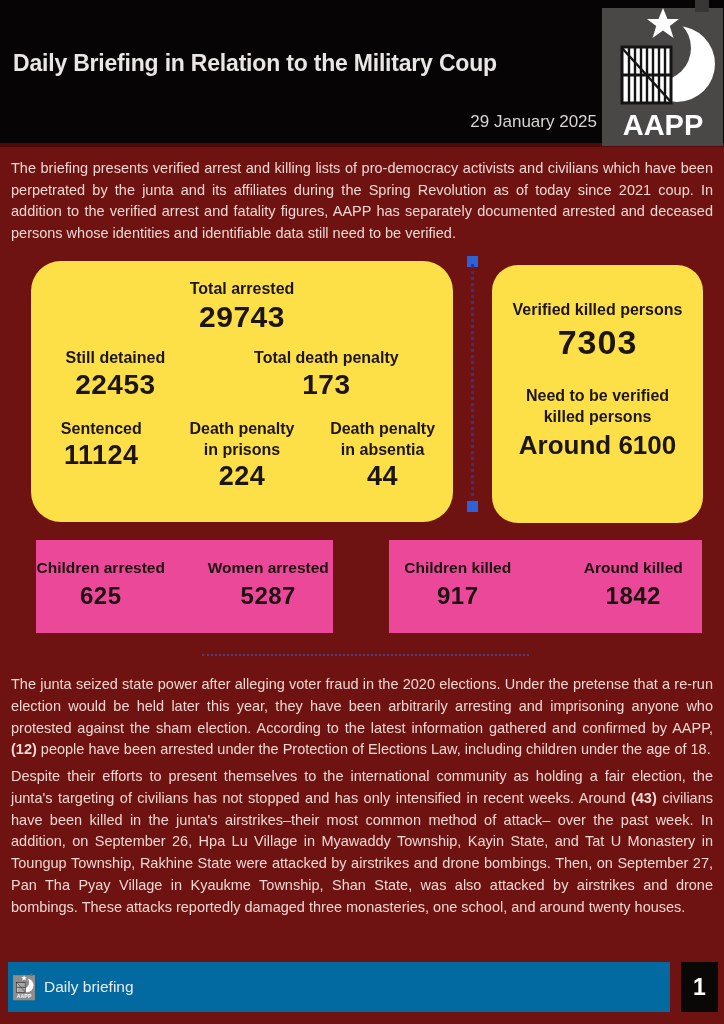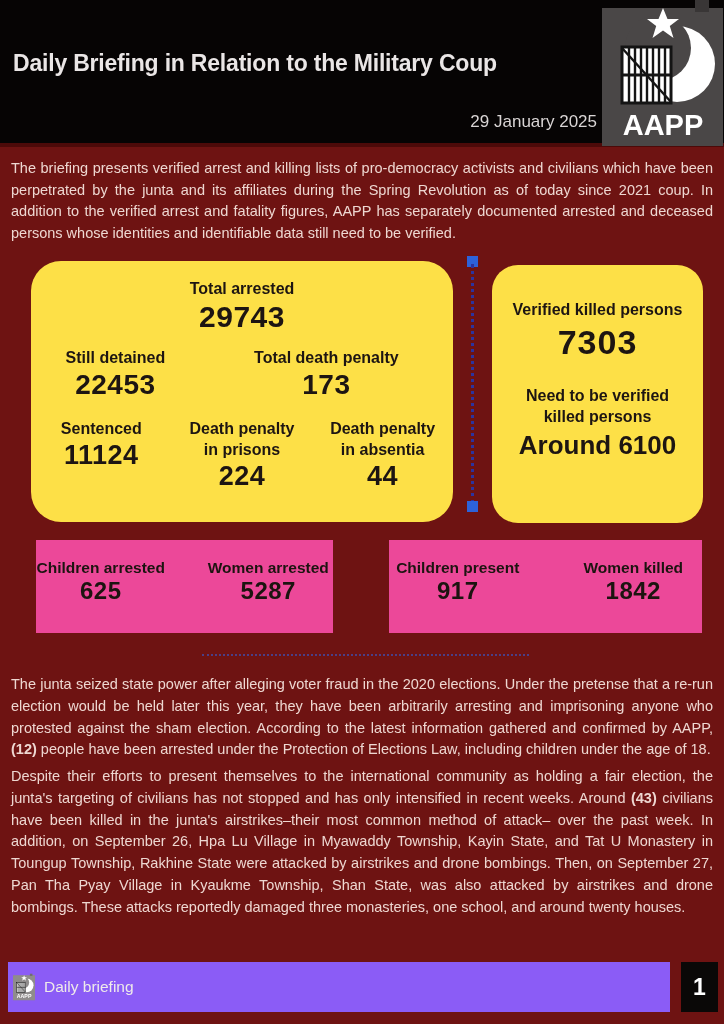--- a/index.html
+++ b/index.html
@@ -47,35 +47,35 @@
   .divider-v .sq { position:absolute; left:0; width:11px; height:11px; background:#2d62d9; }
   .sq-top { top:0; } .sq-bot { bottom:0; }
 
   
   .orangebox { position:absolute; top:540px; height:93px; background:#ec4899;
                color:#1c1410; display:flex;gap:38px; }
   .ob-arrested { left:36px; width:297px; }
   .ob-killed   { left:389px; width:313px; }
   .orangebox > div { width:50%; text-align:center; }
   .ob-label { font-size:15.5px; font-weight:bold; margin-top:19px; }
-  .ob-value { font-size:24px; font-weight:bold; letter-spacing:0.5px; }
+  .ob-value { font-size:24px; font-weight:bold; margin-top:5px; letter-spacing:0.5px; }
 
   
   .dotted-h { position:absolute; left:202px; top:654px; width:327px;
               border-top:2px dotted #4b3f86; }
 
   
   .para { position:absolute; left:11px; right:11px; color:#eed7d1;
           font-size:14.5px; line-height:21.8px; text-align:justify; }
   .p1 { top:674px; } .p2 { top:766px; }
   .bnum { font-weight:bold; }
 
   
   .footer-bar { position:absolute; left:8px; top:962px; width:662px; height:50px;
-                background:#8b5cf6; display:flex; align-items:center; }
+                background:#0369a1; display:flex; align-items:center; }
   .logo-ftr { width:22px; height:34px; margin-left:5px; flex:0 0 auto; }
   .footer-label { color:#efeaea; font-size:15.5px; margin-left:9px; }
   .page-box { position:absolute; left:681px; top:962px; width:37px; height:50px;
               background:#0a0807; color:#fff; font-size:23px; font-weight:bold;
               display:flex; align-items:center; justify-content:center; }
 </style>
 </head>
 <body>
 
 <div class="page">
@@ -164,25 +164,25 @@
       <div class="ob-value">625</div>
     </div>
     <div>
       <div class="ob-label">Women arrested</div>
       <div class="ob-value">5287</div>
     </div>
   </div>
 
   <div class="orangebox ob-killed">
     <div>
-      <div class="ob-label">Children present</div>
+      <div class="ob-label">Children killed</div>
       <div class="ob-value">917</div>
     </div>
     <div>
-      <div class="ob-label">Women killed</div>
+      <div class="ob-label">Around killed</div>
       <div class="ob-value">1842</div>
     </div>
   </div>
 
   <div class="dotted-h"></div>
 
   <p class="para p1"><span>The junta seized state power after alleging voter fraud in the 2020 elections. Under the pretense that a re-run election would be held later this year, they have been arbitrarily arresting and imprisoning anyone who protested against the sham election. According to the latest information gathered and confirmed by AAPP, </span><span class="bnum">(12)</span><span> people have been arrested under the Protection of Elections Law, including children under the age of 18.</span></p>
 
   <p class="para p2"><span>Despite their efforts to present themselves to the international community as holding a fair election, the junta's targeting of civilians has not stopped and has only intensified in recent weeks. Around </span><span class="bnum">(43)</span><span> civilians have been killed in the junta's airstrikes–their most common method of attack– over the past week. In addition, on September 26, Hpa Lu Village in Myawaddy Township, Kayin State, and Tat U Monastery in Toungup Township, Rakhine State were attacked by airstrikes and drone bombings. Then, on September 27, Pan Tha Pyay Village in Kyaukme Township, Shan State, was also attacked by airstrikes and drone bombings. These attacks reportedly damaged three monasteries, one school, and around twenty houses.</span></p>
 

